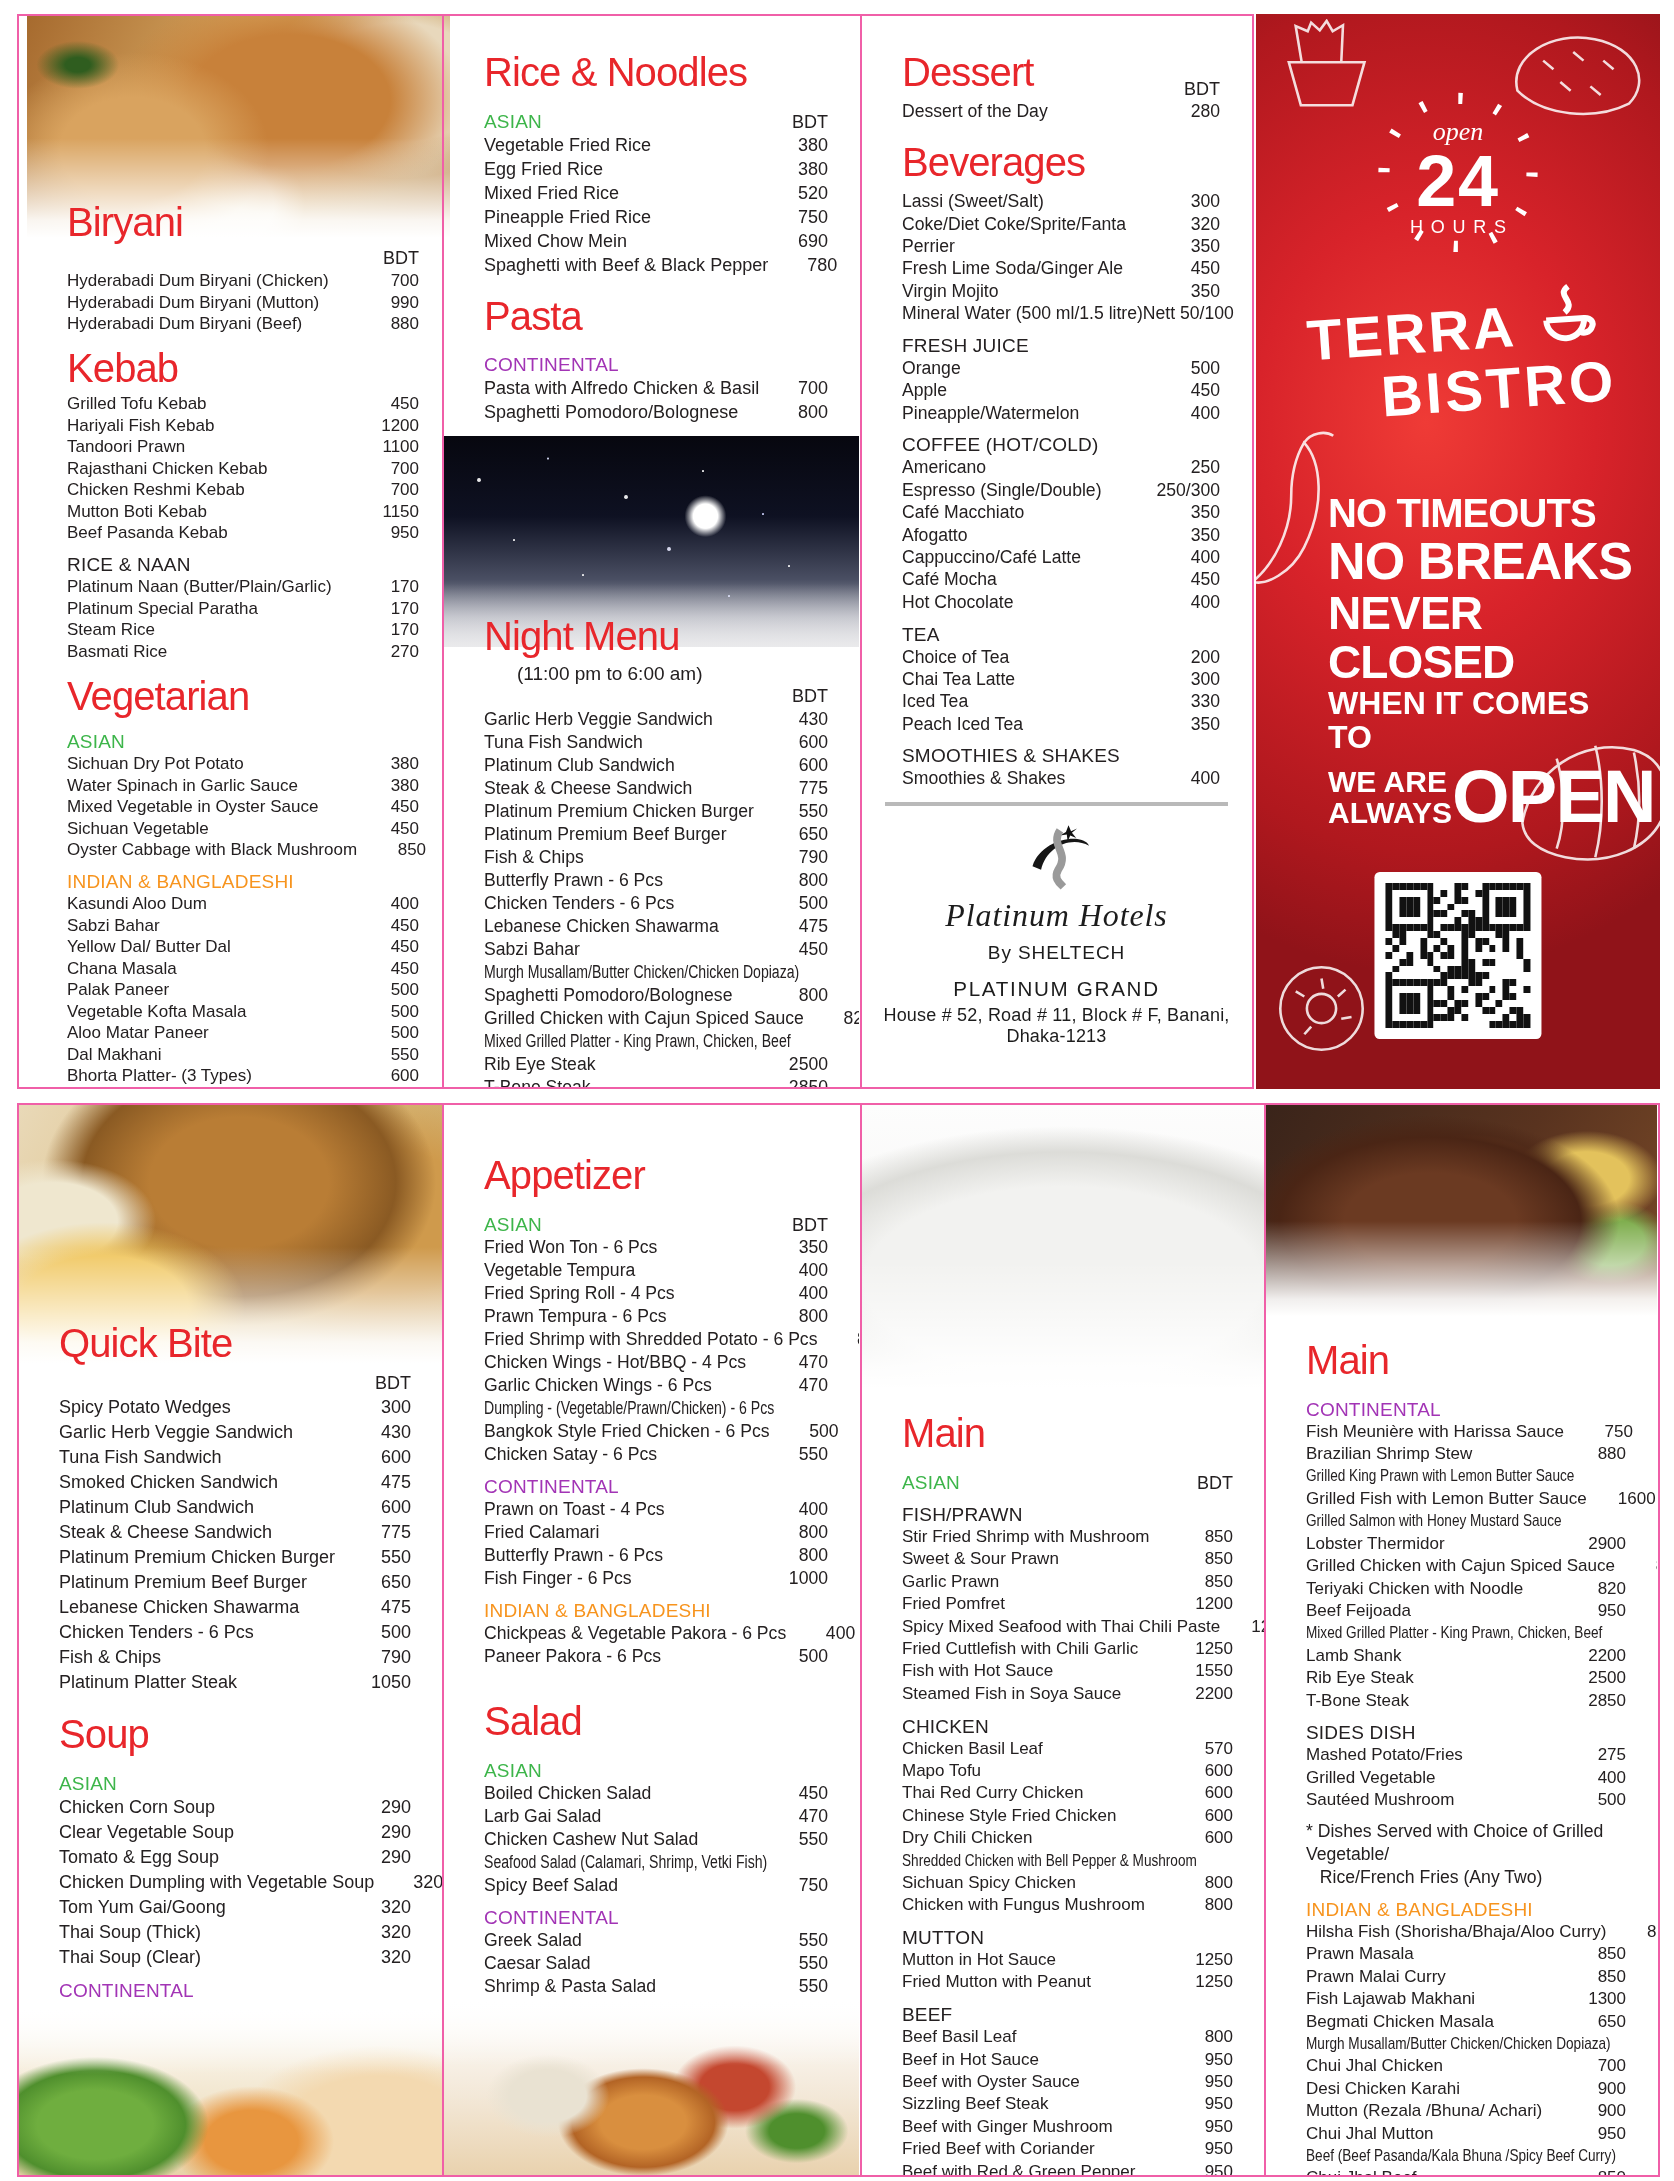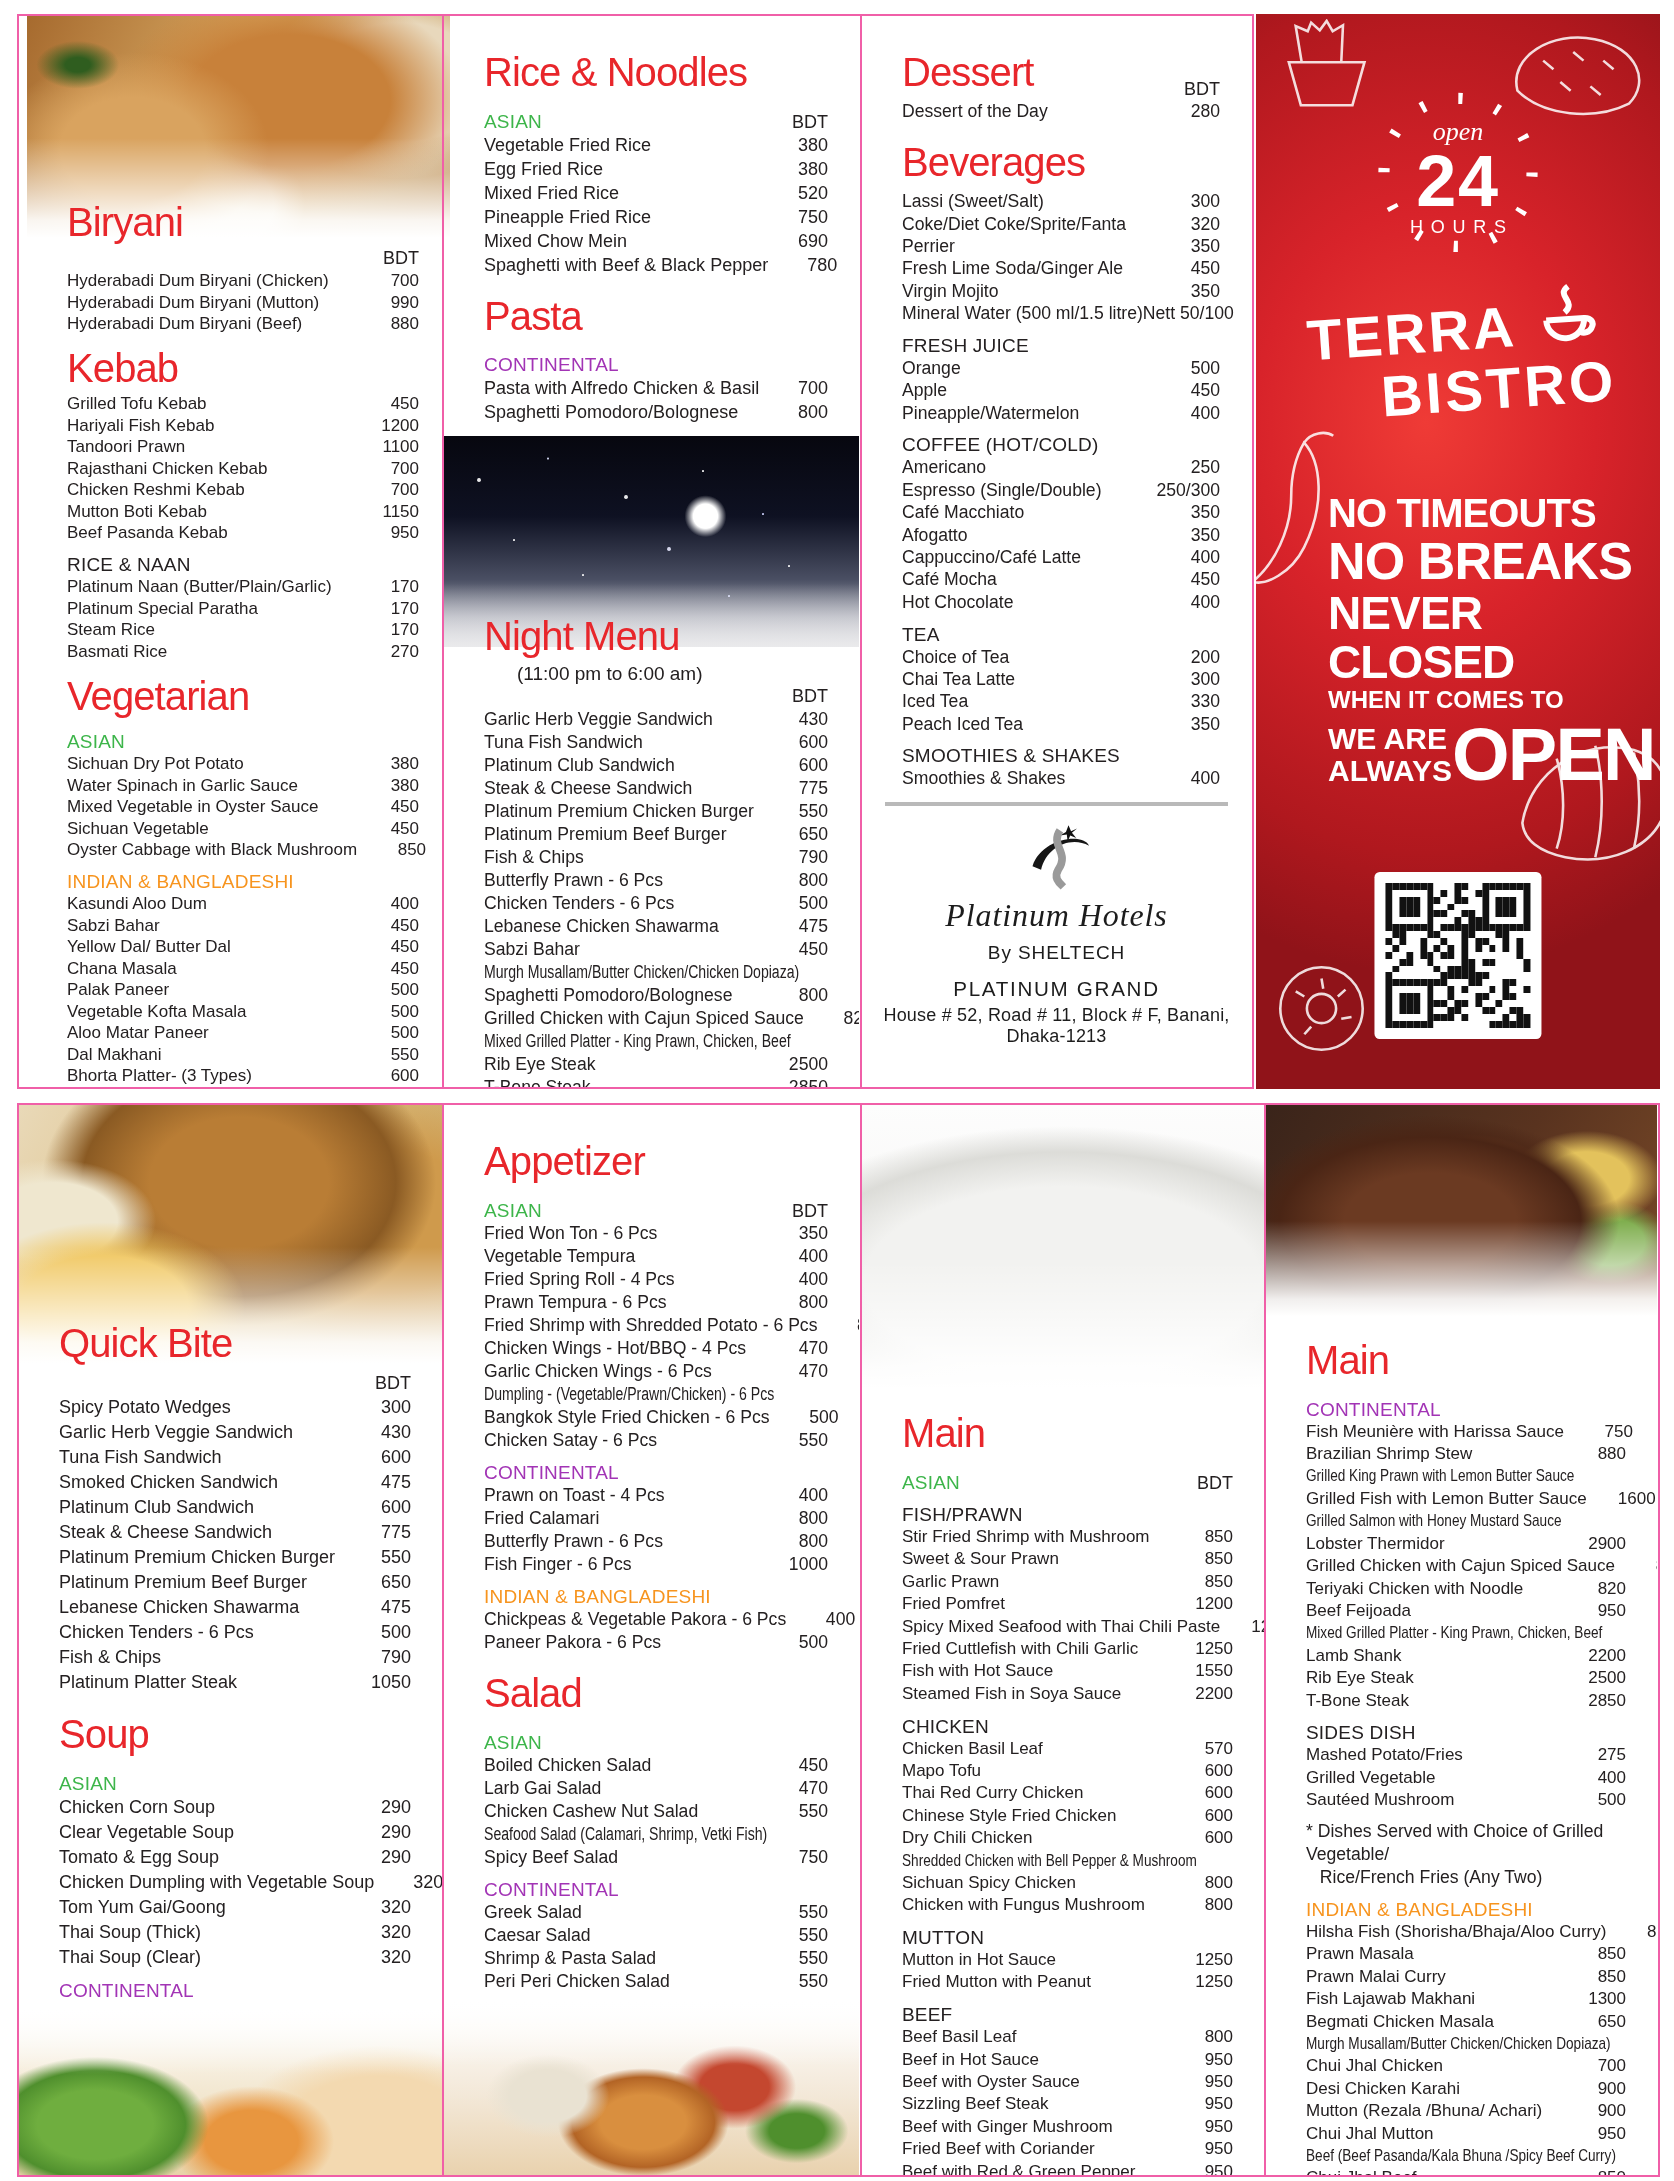--- a/index.html
+++ b/index.html
@@ -36,21 +36,21 @@
   .note-center{text-align:center;font-size:17px;line-height:1.4;margin-top:15.5px}
 
   
   #tc1 .irow{line-height:21.5px;font-size:17px}
   #tc1 .stitle{margin:13.8px 0 3.4px}
   #tc2 .irow{line-height:24px}
   #tc2 .night .irow{line-height:23px;font-size:17.6px}
   #tc3 .irow{line-height:22.4px;font-size:17.6px}
   #bc1 .irow{line-height:25px}
   #bc2 .irow{line-height:23px;font-size:17.6px}
-  #bc2 .stitle{margin-top:19px}
+  #bc2 .stitle{margin-top:33px}
   #bc3 .irow,#bc4 .irow{line-height:22.4px;font-size:17px}
   #bc3 .stitle,#bc4 .stitle{margin-top:6.9px}
 
   
   .photo{position:relative;width:100%;overflow:hidden}
   .photo::after{content:"";position:absolute;inset:0;background:linear-gradient(180deg,rgba(255,255,255,0) 55%,rgba(255,255,255,.92) 92%,#fff 100%)}
   .photo-biryani{height:222px;background:
     radial-gradient(69px 40px at 12% 22%,#2f5d1f 0 18%,transparent 60%),
     radial-gradient(181px 129px at 25% 60%,#d9a35f 0 40%,transparent 75%),
     radial-gradient(224px 146px at 62% 38%,#c8813a 0 45%,transparent 78%),
@@ -112,21 +112,21 @@
   .badge24 .open-script{position:relative;margin-top:41px;font-family:"Liberation Serif","DejaVu Serif",serif;font-style:italic;font-size:26px}
   .badge24 .num{position:relative;font-size:72px;font-weight:700;line-height:.95;letter-spacing:1.7px}
   .badge24 .hrs{position:relative;font-size:18px;letter-spacing:7.7px;margin-top:1.7px;padding-left:7.7px}
   .brandmark{position:absolute;top:275px;left:0;right:0;transform:rotate(-4deg);font-weight:700}
   .brandmark .l1{display:flex;align-items:flex-end;justify-content:center;gap:15.5px;font-size:57px;letter-spacing:2.6px}
   .brandmark .l2{font-size:57px;letter-spacing:3.4px;text-align:center;padding-left:77px;margin-top:-5.2px}
   .tagline{position:absolute;top:478px;left:72px;right:20.6px;font-weight:700;line-height:1.06;letter-spacing:-0.9px}
   .tagline .t1{font-size:40px}
   .tagline .t2{font-size:52px}
   .tagline .t3{font-size:46px}
-  .tagline .t4{font-size:24px;letter-spacing:0}
+  .tagline .t4{font-size:32px;letter-spacing:0}
   .tagline .t5{font-size:48px}
   .openrow{display:flex;align-items:center;margin-top:3.4px}
   .openrow .stack{font-size:30px;line-height:1.05;letter-spacing:0}
   .openrow .big-open{font-size:74px;letter-spacing:-1.7px}
   .qr-box{position:absolute;bottom:50px;left:50%;transform:translateX(-50%);background:#fff;padding:11.2px;border-radius:5.2px}
   .qr-grid{display:grid;grid-template-columns:repeat(21,6.9px);grid-auto-rows:6.9px}
   .qr-grid i{background:#fff} .qr-grid i.b{background:#111}
 
   
   .footer{margin-top:12px;text-align:center;color:#1c1c1c}

